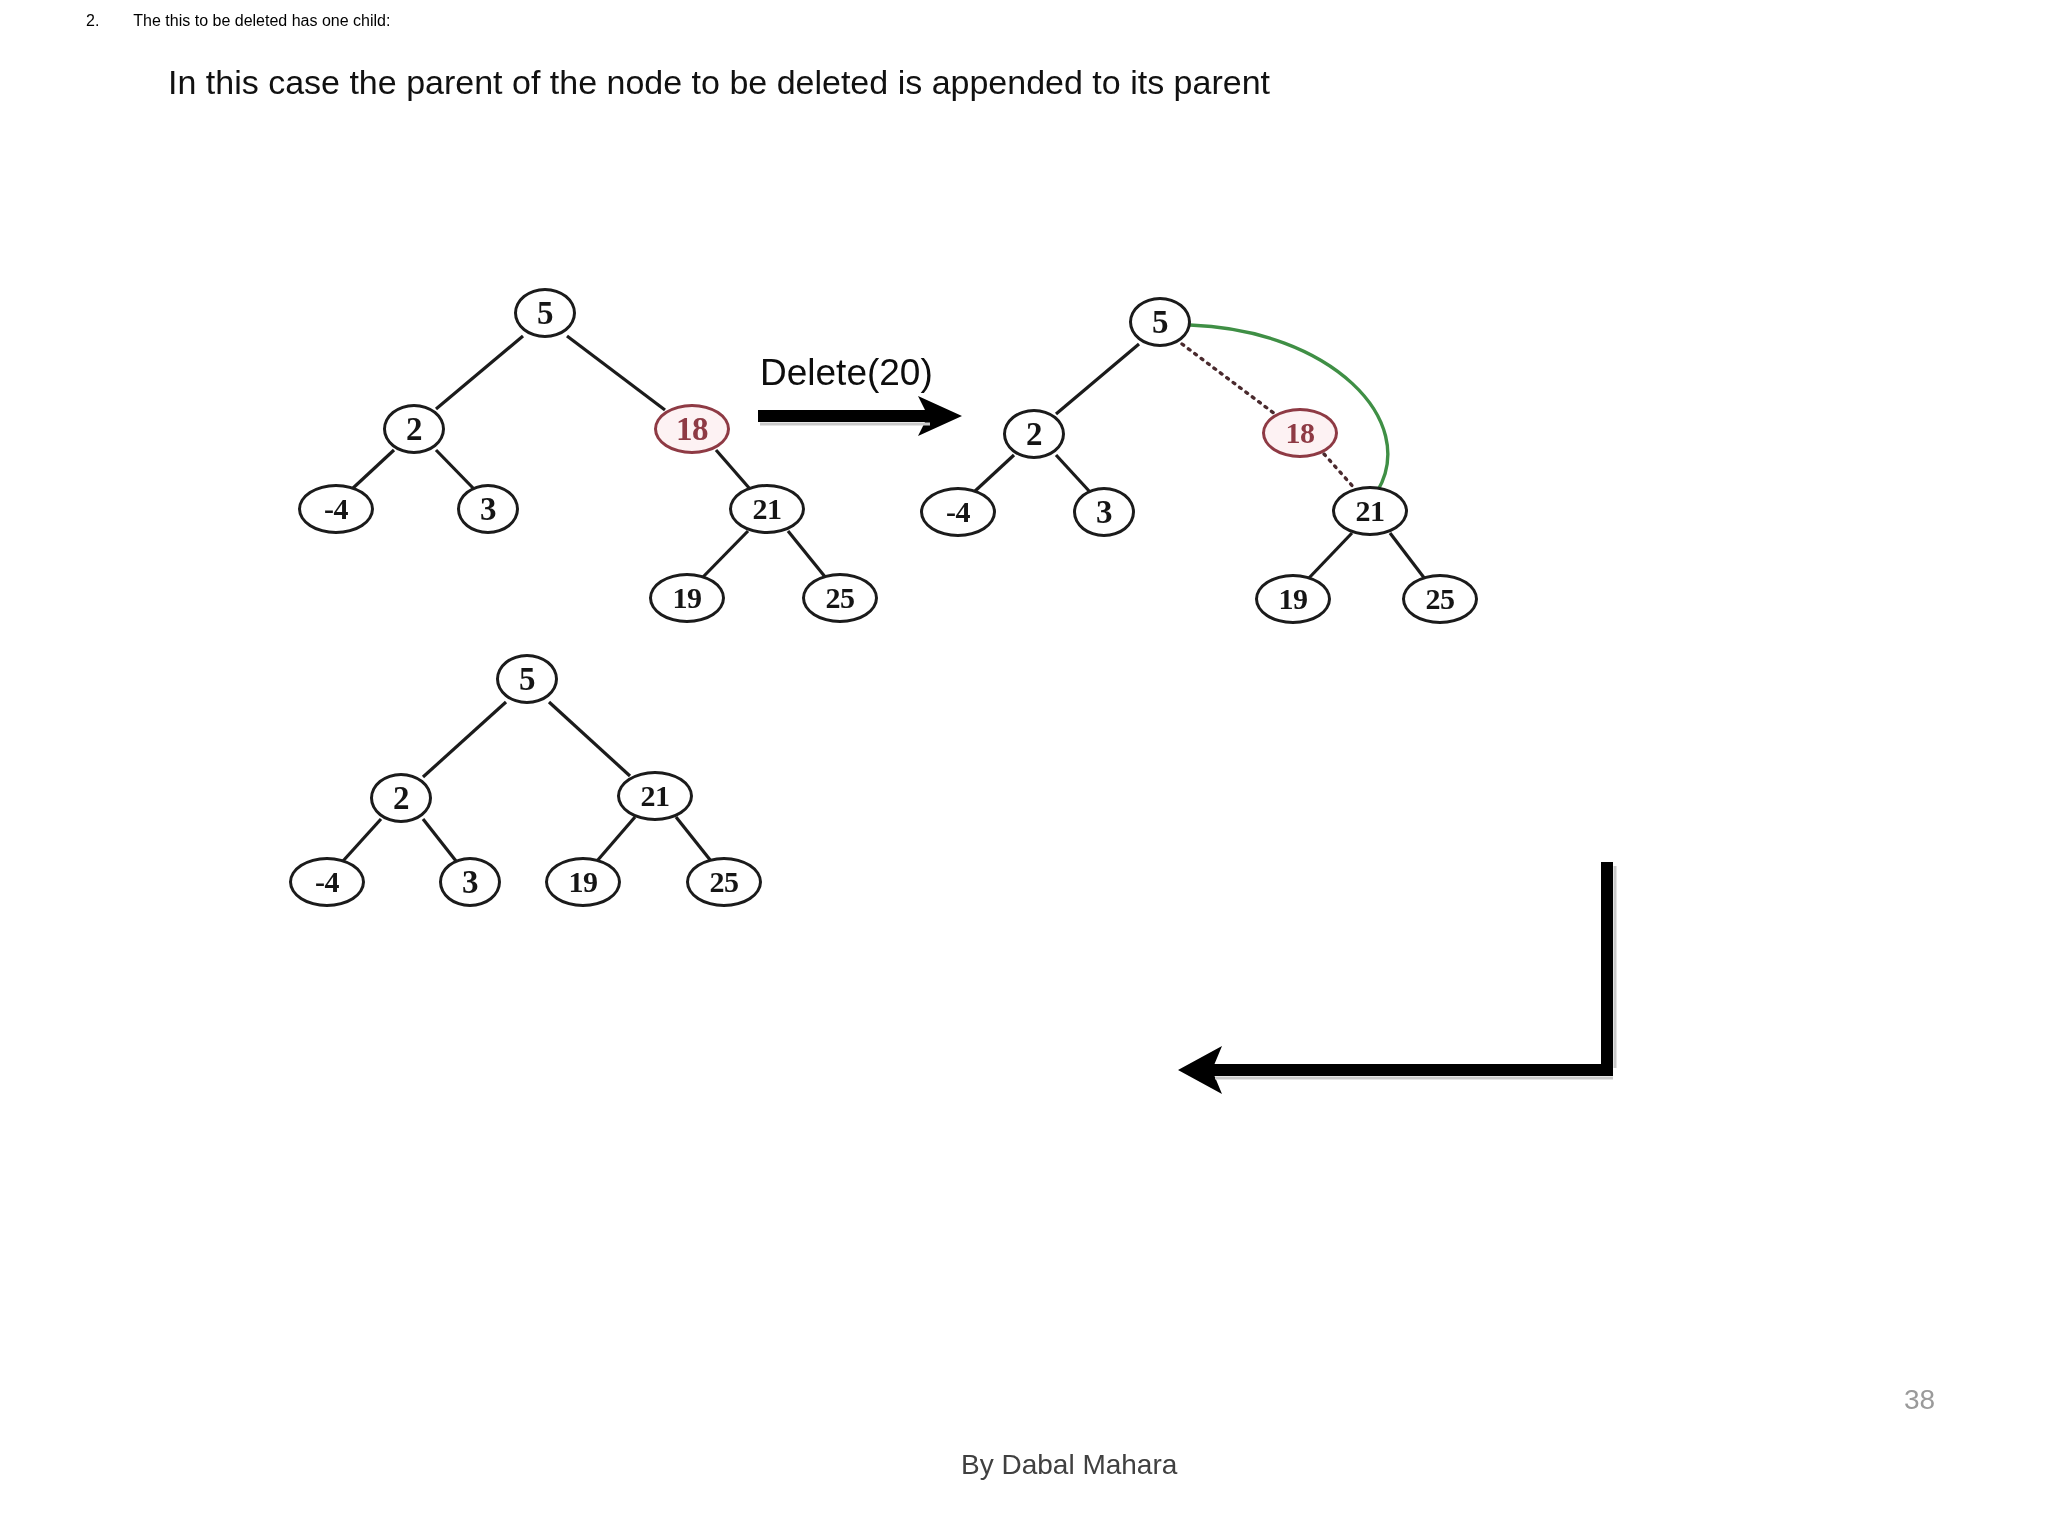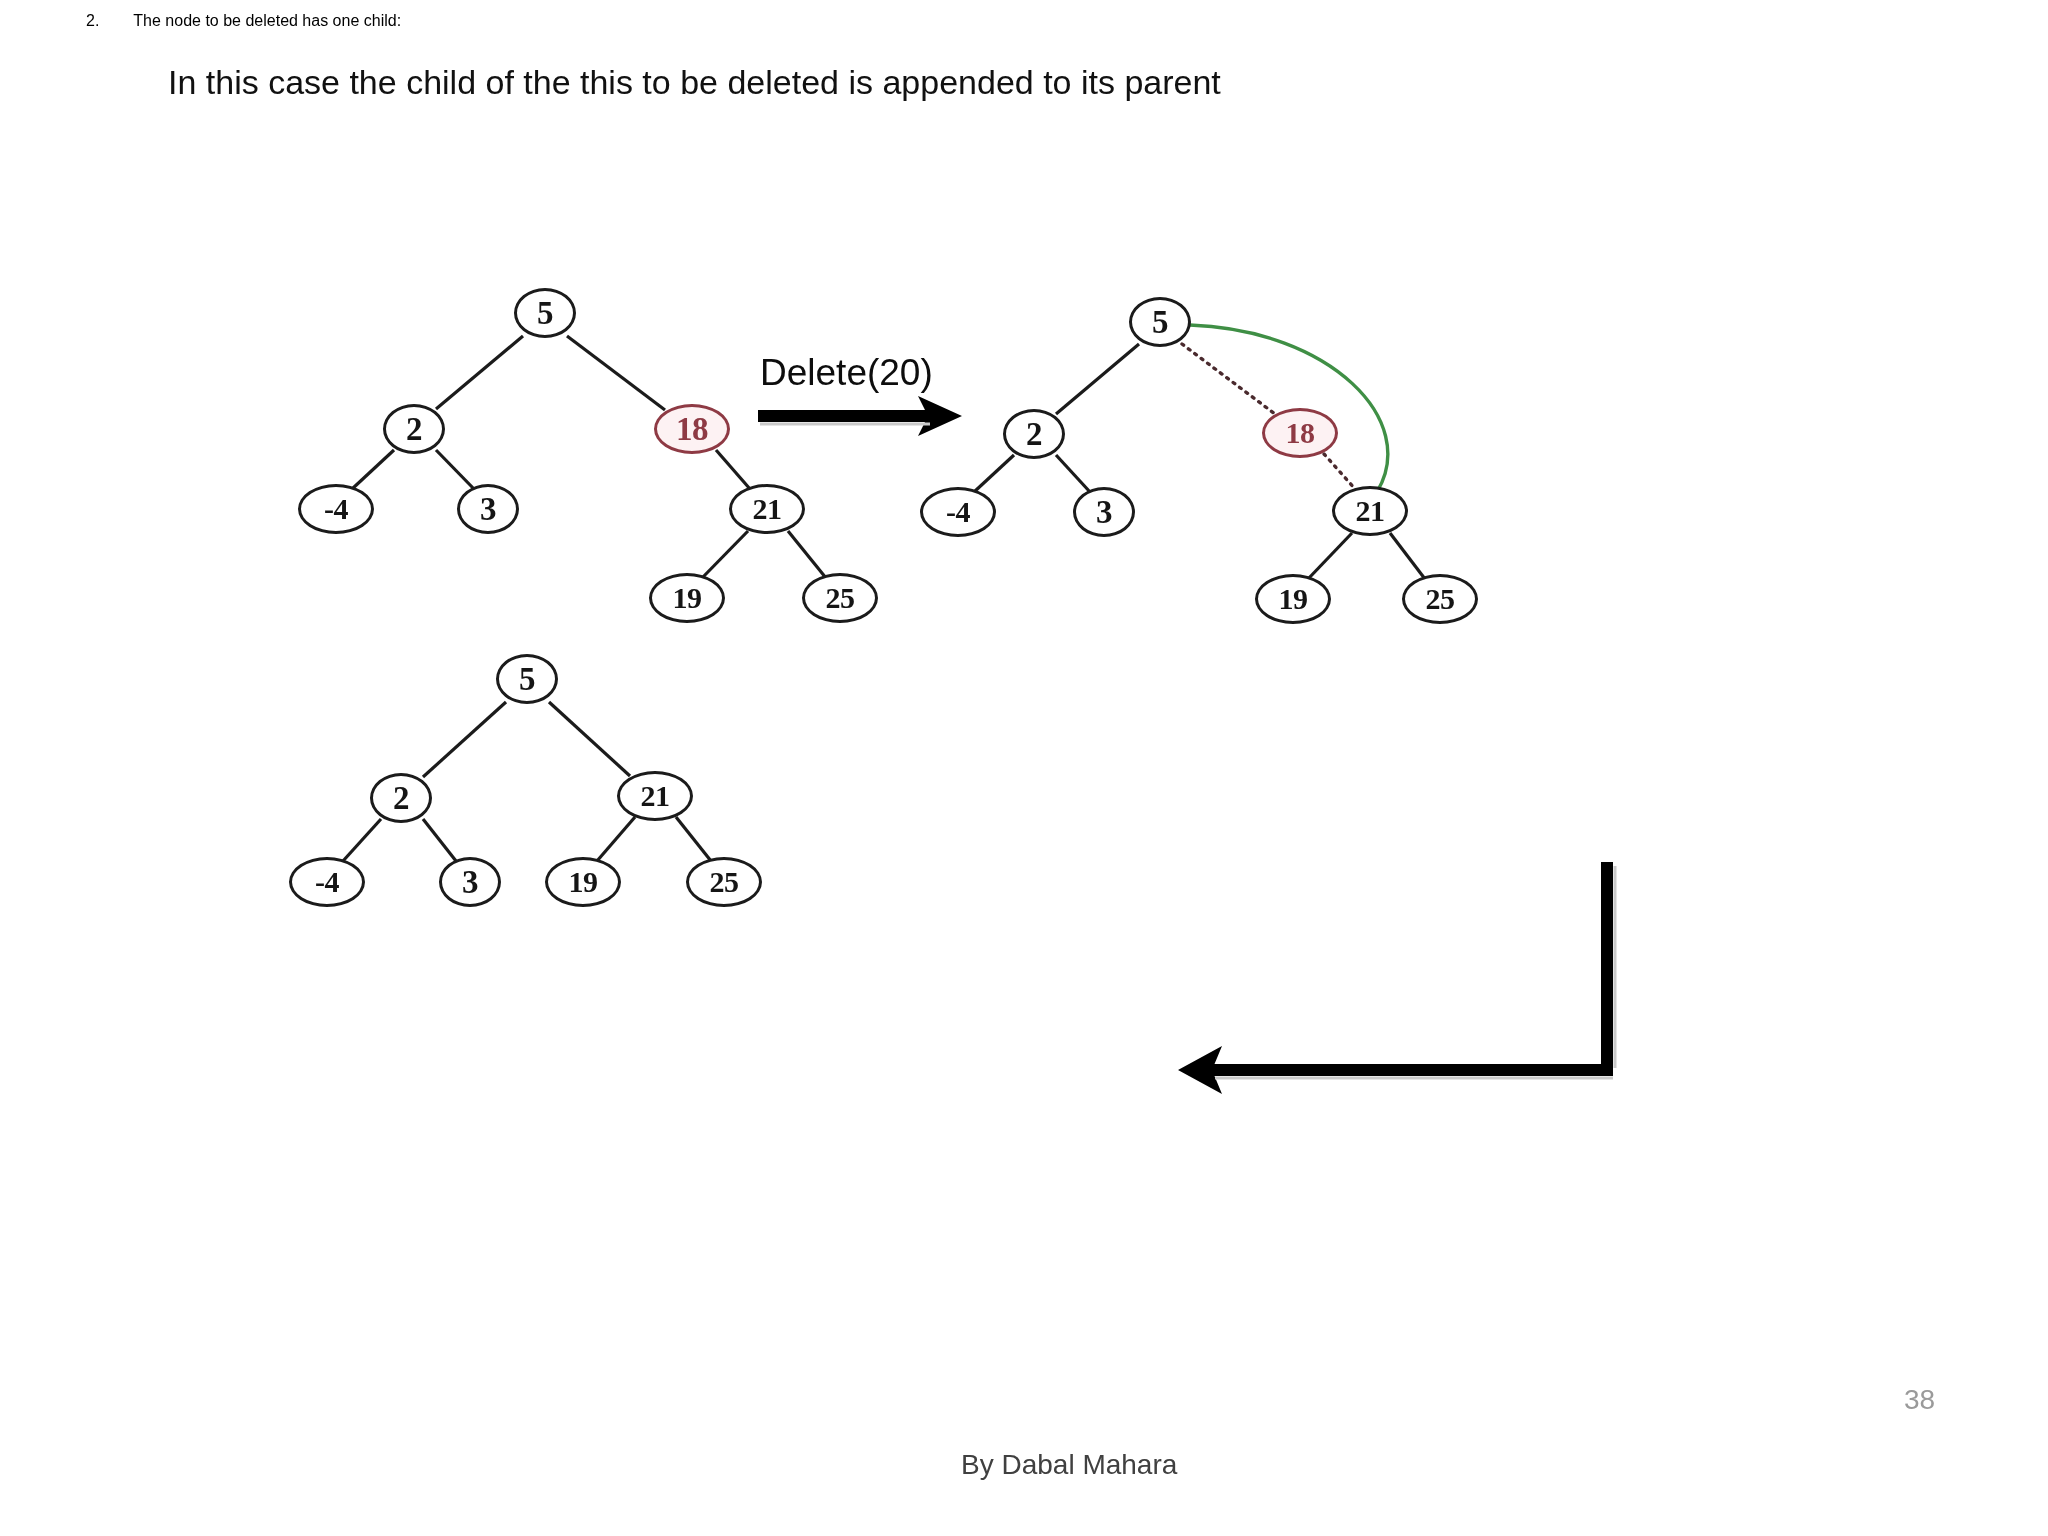--- a/index.html
+++ b/index.html
@@ -103,25 +103,25 @@
     top: 1384px;
     font-size: 28px;
     color: #9a9a9a;
   }
 </style>
 </head>
 <body>
 
 <div id="heading-row">
   <span>2.</span>
-  <span>The node to be deleted has one child:</span>
+  <span>The this to be deleted has one child:</span>
 </div>
 
 <div id="body-lines">
-  <div class="body-line">In this case the child of the this to be deleted is appended to its parent</div>
+  <div class="body-line">In this case the parent of the node to be deleted is appended to its parent</div>
 </div>
 
 <svg id="diagram-canvas" viewBox="0 0 2048 1536">
 
   <g stroke="#1b1b1b" stroke-width="3.2" fill="none">
     <line x1="523" y1="336" x2="436" y2="409"></line>
     <line x1="567" y1="336" x2="665" y2="410"></line>
     <line x1="394" y1="450" x2="352" y2="489"></line>
     <line x1="436" y1="450" x2="474" y2="489"></line>
     <line x1="716" y1="450" x2="750" y2="489"></line>

